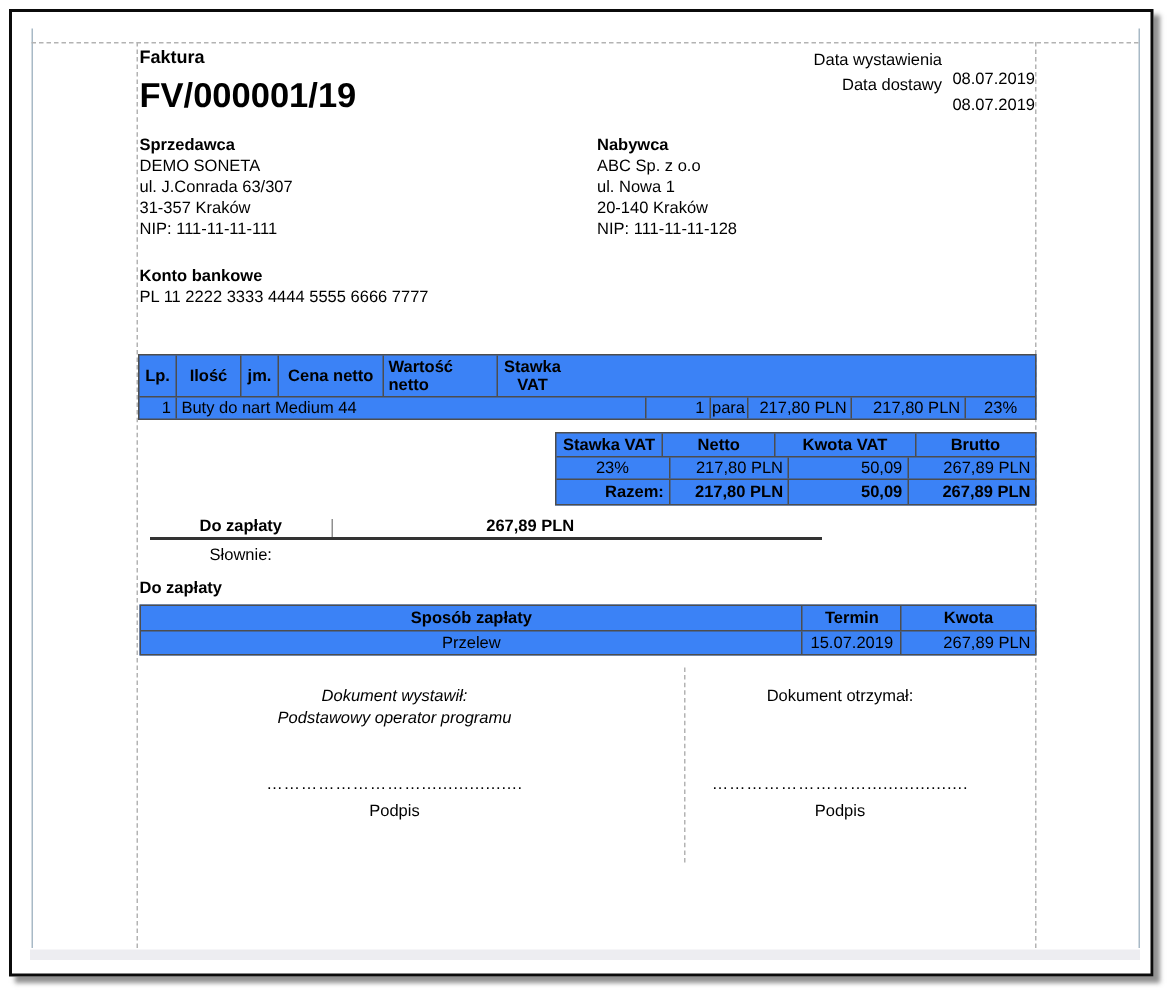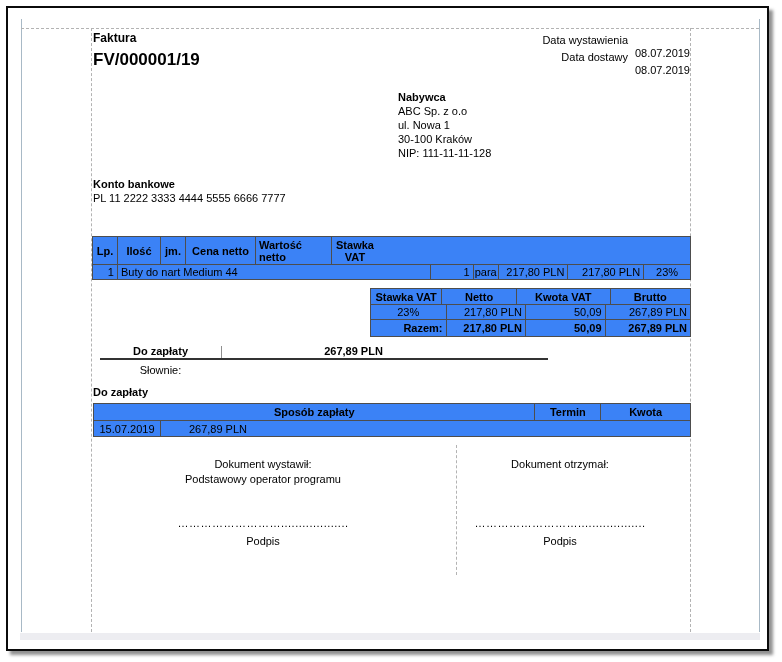--- a/index.html
+++ b/index.html
@@ -10,21 +10,21 @@
   .abs { position:absolute; }
   
   .edge-v { width:1px; background:#a8b9c6; }
   .dash-h { border-top:1px dashed #b3b3b3; height:0; }
   .dash-v { border-left:1px dashed #b3b3b3; width:0; }
   .scroll-strip { background:#ededf1; }
   
   .t { font-size:11px; line-height:14px; white-space:nowrap; }
   .b { font-weight:bold; }
   .doc-type { font-size:12px; font-weight:bold; }
-  .doc-number { font-size:17px; font-weight:bold; }
+  .doc-number { font-size:23px; font-weight:bold; }
   .addr .t { height:14px; }
   
   .dates-row { display:flex; height:14px; margin-bottom:3px; }
   .dates-row .lbl { flex:1; text-align:right; }
   .dates-row .val { width:62px; text-align:right;margin-top:13px; }
   
   .gtable { border:1px solid #4d4d4d; background:#3b82f6; }
   .grow { display:flex; border-top:1px solid #4d4d4d; }
   .grow:first-child { border-top:none; }
   .gcell { border-left:1px solid #4d4d4d; font-size:11px; display:flex; align-items:center; justify-content:center;
@@ -62,26 +62,33 @@
       <div class="dates-row">
         <span class="lbl">Data wystawienia</span>
         <span class="val">08.07.2019</span>
       </div>
       <div class="dates-row">
         <span class="lbl">Data dostawy</span>
         <span class="val">08.07.2019</span>
       </div>
     </div>
 
+    <div class="abs addr" style="left:85px; top:82px;">
+      <div class="t b">Sprzedawca</div>
+      <div class="t">DEMO SONETA</div>
+      <div class="t">ul. J.Conrada 63/307</div>
+      <div class="t">31-357 Kraków</div>
+      <div class="t">NIP: 111-11-11-111</div>
+    </div>
 
     <div class="abs addr" style="left:390px; top:82px;">
       <div class="t b">Nabywca</div>
       <div class="t">ABC Sp. z o.o</div>
       <div class="t">ul. Nowa 1</div>
-      <div class="t">30-100 Kraków</div>
+      <div class="t">20-140 Kraków</div>
       <div class="t">NIP: 111-11-11-128</div>
     </div>
 
     <div class="abs" style="left:85px; top:169px;">
       <div class="t b">Konto bankowe</div>
       <div class="t">PL 11 2222 3333 4444 5555 6666 7777</div>
     </div>
 
     <div class="abs gtable" style="left:84px; top:228px; width:599px;">
       <div class="grow hdr" style="height:27px;">
@@ -131,28 +138,29 @@
     <div class="abs sum-cell" style="left:92px; top:355px; width:121px; height:14px;">Słownie:</div>
 
     <div class="abs t b" style="left:85px; top:377px;">Do zapłaty</div>
     <div class="abs gtable" style="left:85px; top:395px; width:598px;">
       <div class="grow hdr" style="height:16px;">
         <div class="gcell" style="width:442px;">Sposób zapłaty</div>
         <div class="gcell" style="width:66px;">Termin</div>
         <div class="gcell" style="width:90px;">Kwota</div>
       </div>
       <div class="grow" style="height:16px;">
+        <div class="gcell" style="width:442px;">Przelew</div>
         <div class="gcell" style="width:66px;">15.07.2019</div>
         <div class="gcell right" style="width:90px;">267,89 PLN</div>
       </div>
     </div>
 
     <div class="abs dash-v" style="left:448px; top:437px; height:130px;"></div>
 
-    <div class="abs sig" style="left:97px; top:449px; width:316px;">
+    <div class="abs sig" style="left:97px; top:449px; width:316px;font-style:italic;">
       <div>Dokument wystawił:</div>
       <div>Podstawowy operator programu</div>
     </div>
     <div class="abs sig dots" style="left:97px; top:508px; width:316px;">………………………...................</div>
     <div class="abs sig" style="left:97px; top:526px; width:316px;">Podpis</div>
 
     <div class="abs sig" style="left:394px; top:449px; width:316px;">
       <div>Dokument otrzymał:</div>
     </div>
     <div class="abs sig dots" style="left:394px; top:508px; width:316px;">………………………...................</div>

